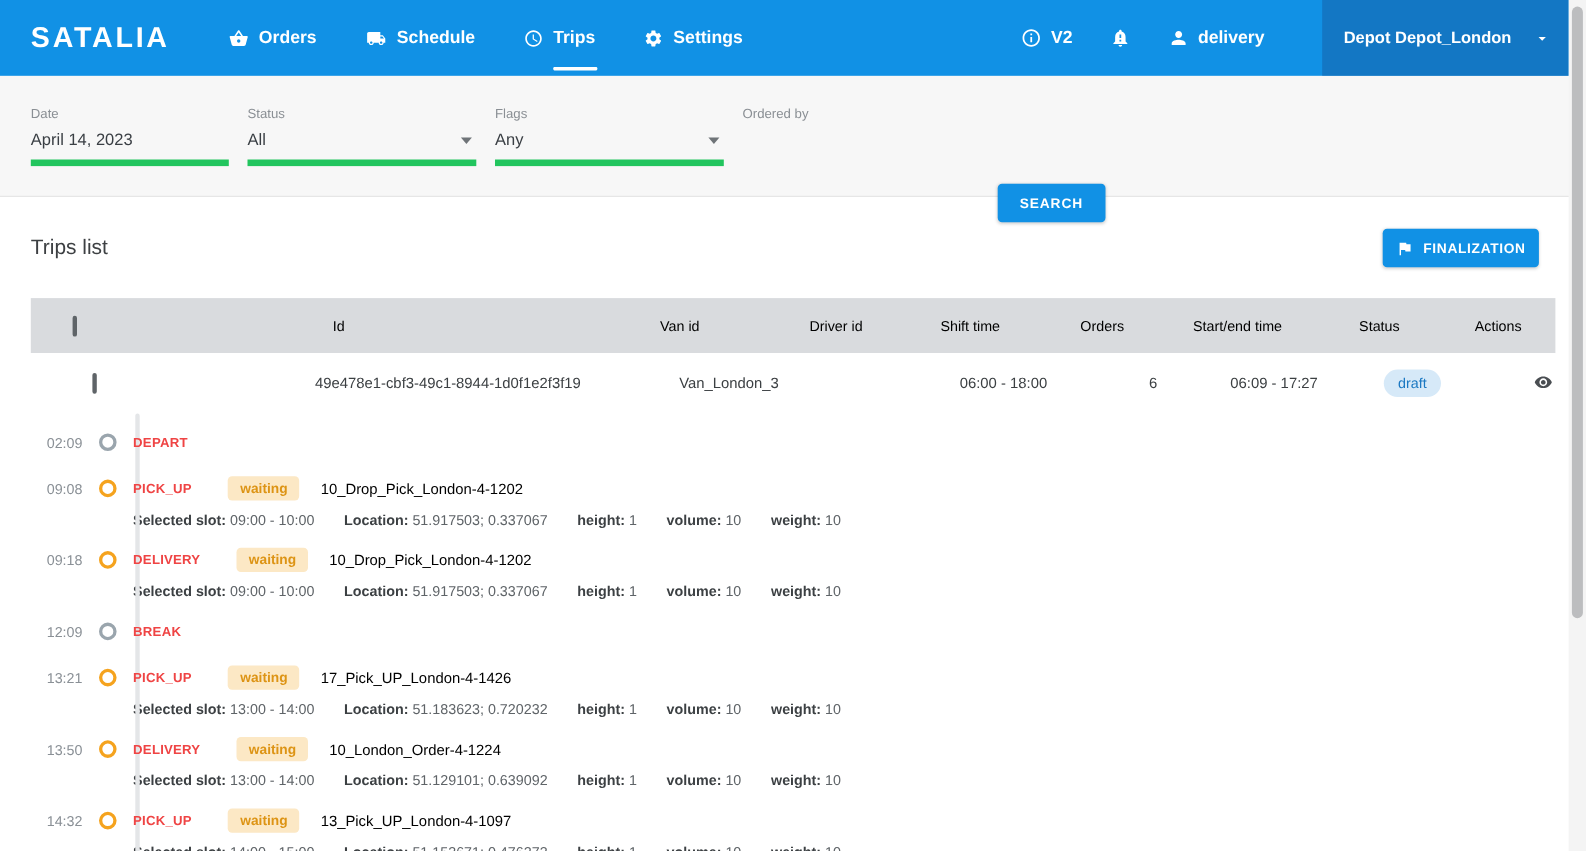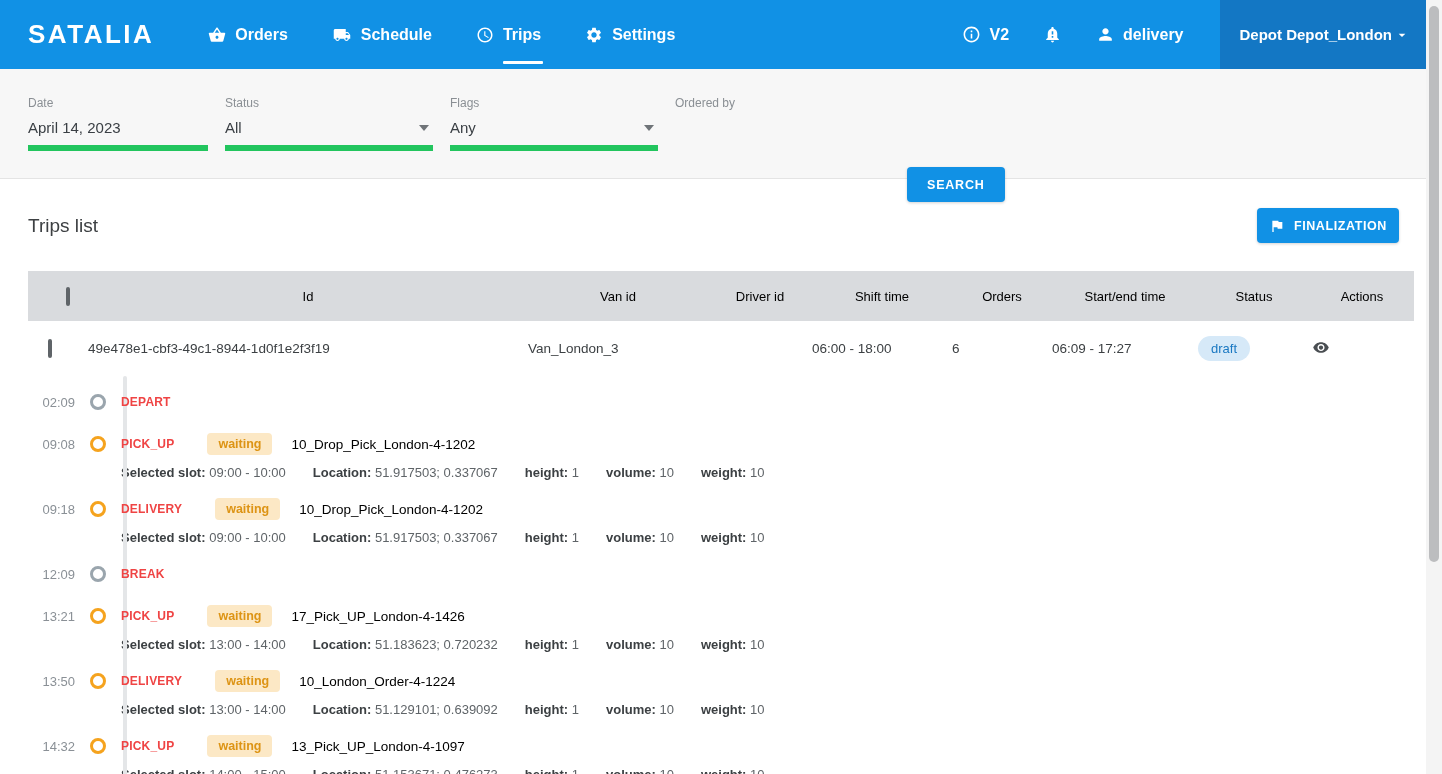--- a/index.html
+++ b/index.html
@@ -13,21 +13,21 @@
 
   
   .nav { height:69px; background:#1191e5; display:flex; align-items:stretch; color:#fff; }
   .logo { display:flex; align-items:center; margin-left:28px; font-size:26px; font-weight:700; letter-spacing:2.5px; }
   .nav-items { display:flex; margin-left:54px; gap:44px; }
   .nav-item { position:relative; display:flex; align-items:center; gap:9px; font-size:16px; font-weight:600; cursor:pointer; }
   .nav-item .underline { display:none; }
   .nav-item.active .underline { display:block; position:absolute; left:27px; right:-2px; bottom:5px; height:3px; background:#fff; border-radius:1px; }
   .nav-right { margin-left:auto; display:flex; align-items:center; gap:34px; }
   .nav-mini { display:flex; align-items:center; gap:8px; font-size:16px; font-weight:600; cursor:pointer; }
-  .depot { height:69px; margin-left:2px; margin-right:16px; background:#1377c4; display:flex; align-items:center; gap:2px; padding:0 16px 0 20px; font-size:15px; font-weight:600; cursor:pointer; }
+  .depot { height:69px; margin-left:18px; margin-right:16px; background:#1377c4; display:flex; align-items:center; gap:20px; padding:0 16px 0 20px; font-size:15px; font-weight:600; cursor:pointer; }
 
   
   .filters { position:relative; height:110px; background:#f7f7f7; border-bottom:1px solid #e4e4e4; }
   .field { position:absolute; top:27px; }
   .field .flabel { font-size:12px; color:#8a8f94; margin-bottom:9px; }
   .field .fvalue { display:flex; align-items:center; justify-content:space-between; font-size:15px; color:#3a3f44; border-bottom:6px solid #22c55e; padding-bottom:9px; }
   .caret-down { width:0; height:0; border-left:5px solid transparent; border-right:5px solid transparent; border-top:6px solid #6f7478; margin-right:4px; }
   .f-date { left:28px; width:180px; }
   .f-status { left:225px; width:208px; }
   .f-flags { left:450px; width:208px; }
@@ -38,21 +38,21 @@
   .trips-header { display:flex; justify-content:space-between; align-items:center; padding:29px 43px 28px 28px; }
   .page-title { font-size:19px; font-weight:500; color:#3d4043; }
   .finalize-btn { display:flex; align-items:center; gap:9px; height:35px; padding:0 12px; background:#1191e5; color:#fff; border:none; border-radius:4px; font-family:inherit; font-size:12.5px; font-weight:700; letter-spacing:.6px; cursor:pointer; box-shadow:0 1px 3px rgba(0,0,0,.18); }
 
   
   .table-wrap { margin:0 28px; }
   .tgrid { display:grid; grid-template-columns:60px 440px 180px 104px 140px 100px 146px 112px 104px; align-items:center; }
   .thead { background:#d9dbde; height:50px; }
   .thead .th { font-size:13px; font-weight:500; color:#000000; text-align:center; }
   .trow { height:55px; background:#fff; }
-  .trow .td { font-size:13.5px; color:#3c4043; text-align:left; }
+  .trow .td { font-size:13.5px; color:#3c4043; text-align:right; }
   .cbx { width:20px; height:20px; border:2px solid #5f6468; border-radius:3px; margin-left:20px; cursor:pointer; background:transparent; }
   .status-pill { display:inline-block; padding:5px 13px; border-radius:13px; background:#d6e9f8; color:#1a78c2; font-size:13px; }
   .eye-btn { display:inline-flex; align-items:center; justify-content:center; background:none; border:none; cursor:pointer; color:#4a4e52; }
 
   
   .timeline { position:relative; margin:0 28px; padding-top:5px; }
   .tl-line { position:absolute; left:95px; top:0; bottom:-20px; width:4px; background:#e4e6e8; border-radius:2px; }
   .tl-headrow { position:relative; display:flex; align-items:center; height:42px; }
   .tl-time { width:47px; text-align:right; font-size:13px; color:#8a9096; flex:none; }
   .tl-node { width:46px; display:flex; justify-content:center; flex:none; }

